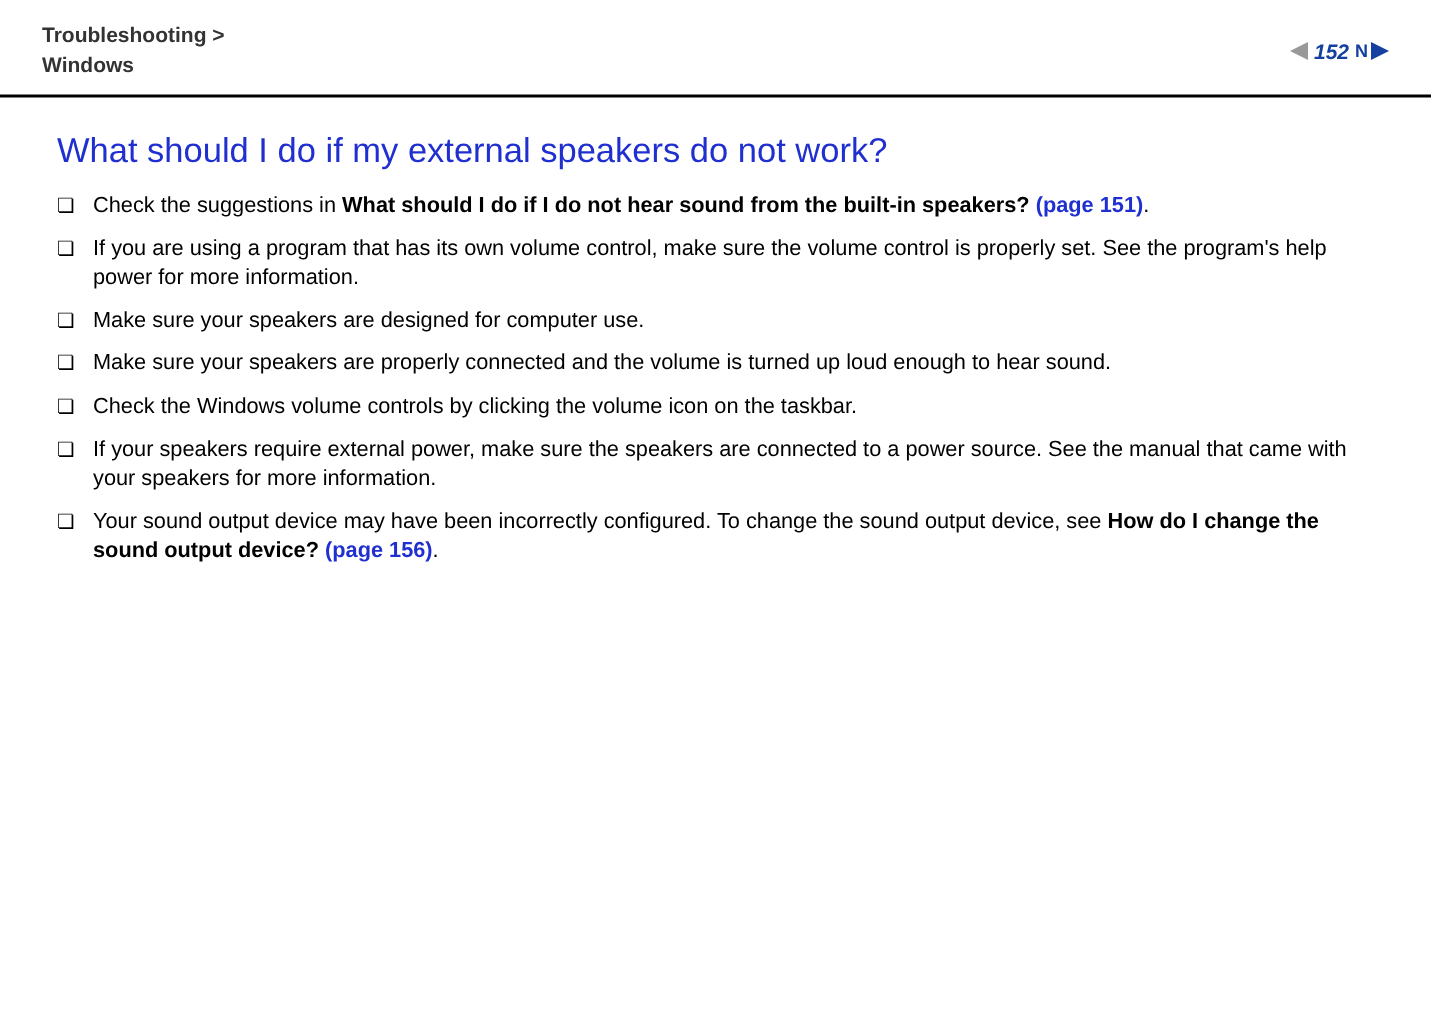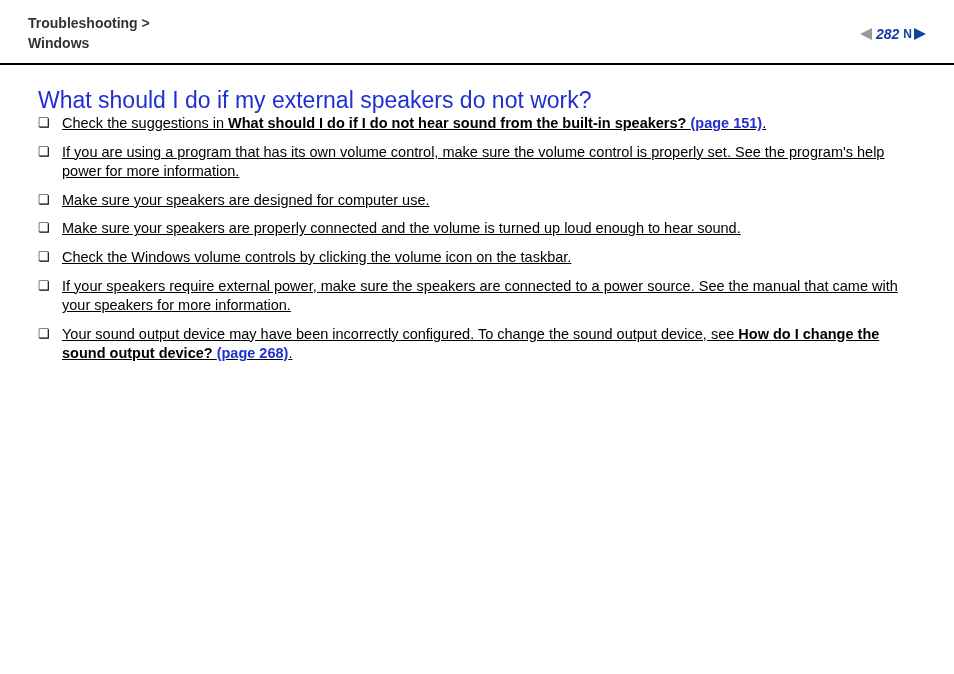--- a/index.html
+++ b/index.html
@@ -54,32 +54,32 @@
       color: #1440a0;
       margin-right: -2px;
     }
     .content {
       padding: 22px 38px 20px 38px;
     }
     .heading {
       color: #2030d0;
       font-size: 23px;
       font-weight: normal;
+      margin-bottom: 14px;
     }
     ul.bullet-list {
       list-style: none;
       font-size: 14.5px;
       color: #000;
       line-height: 1.35;
     }
     ul.bullet-list > li {
       position: relative;
       padding-left: 24px;
       margin-bottom: 9px;
-      text-decoration: underline;
     }
     ul.bullet-list > li::before {
       content: "❏";
       position: absolute;
       left: 0;
       top: 0;
       font-size: 13px;
     }
     .bold { font-weight: bold; }
     .link-blue { color: #2030d0; font-weight: bold; }
@@ -87,34 +87,34 @@
 </head>
 <body>
 
 <div class="header">
   <div class="breadcrumb">
     <div>Troubleshooting &gt;</div>
     <div>Windows</div>
   </div>
   <div class="page-nav">
     <span class="arrow-left"></span>
-    <span class="page-num">282</span>
+    <span class="page-num">152</span>
     <span class="n-label">N</span>
     <span class="arrow-right"></span>
   </div>
 </div>
 
 <div class="content">
   <h1 class="heading">What should I do if my external speakers do not work?</h1>
   <ul class="bullet-list">
     <li>
       <span>Check the suggestions in </span><span class="bold">What should I do if I do not hear sound from the built-in speakers? </span><span class="link-blue">(page 151)</span><span>.</span>
     </li>
     <li>If you are using a program that has its own volume control, make sure the volume control is properly set. See the program's help power for more information.</li>
     <li>Make sure your speakers are designed for computer use.</li>
     <li>Make sure your speakers are properly connected and the volume is turned up loud enough to hear sound.</li>
     <li>Check the Windows volume controls by clicking the volume icon on the taskbar.</li>
     <li>If your speakers require external power, make sure the speakers are connected to a power source. See the manual that came with your speakers for more information.</li>
     <li>
-      <span>Your sound output device may have been incorrectly configured. To change the sound output device, see </span><span class="bold">How do I change the sound output device? </span><span class="link-blue">(page 268)</span><span>.</span>
+      <span>Your sound output device may have been incorrectly configured. To change the sound output device, see </span><span class="bold">How do I change the sound output device? </span><span class="link-blue">(page 156)</span><span>.</span>
     </li>
   </ul>
 </div>
 
 </body></html>

